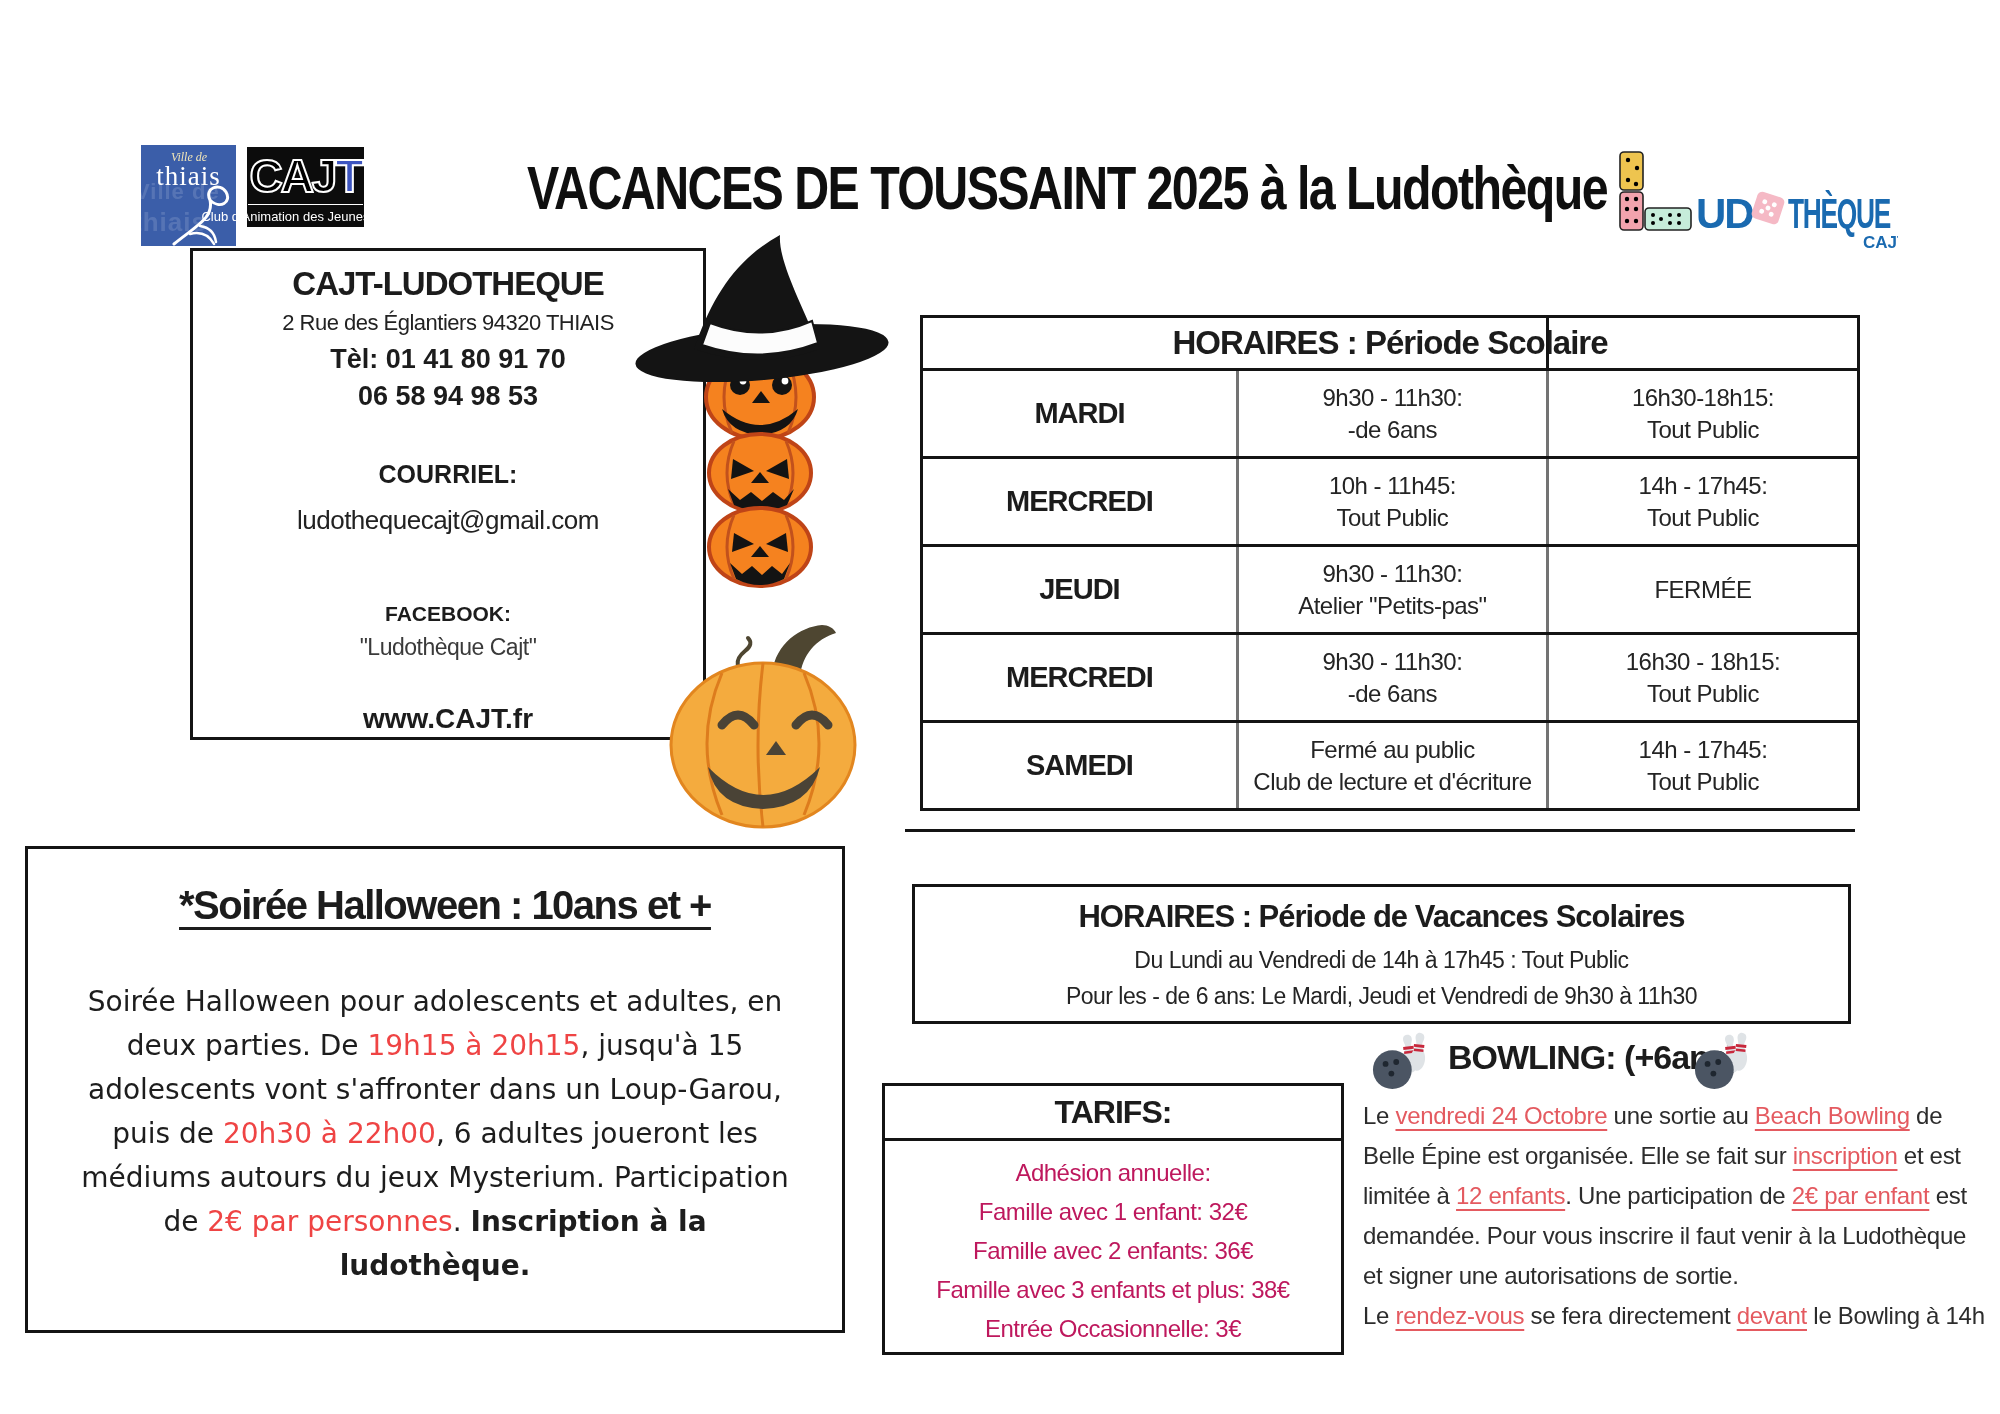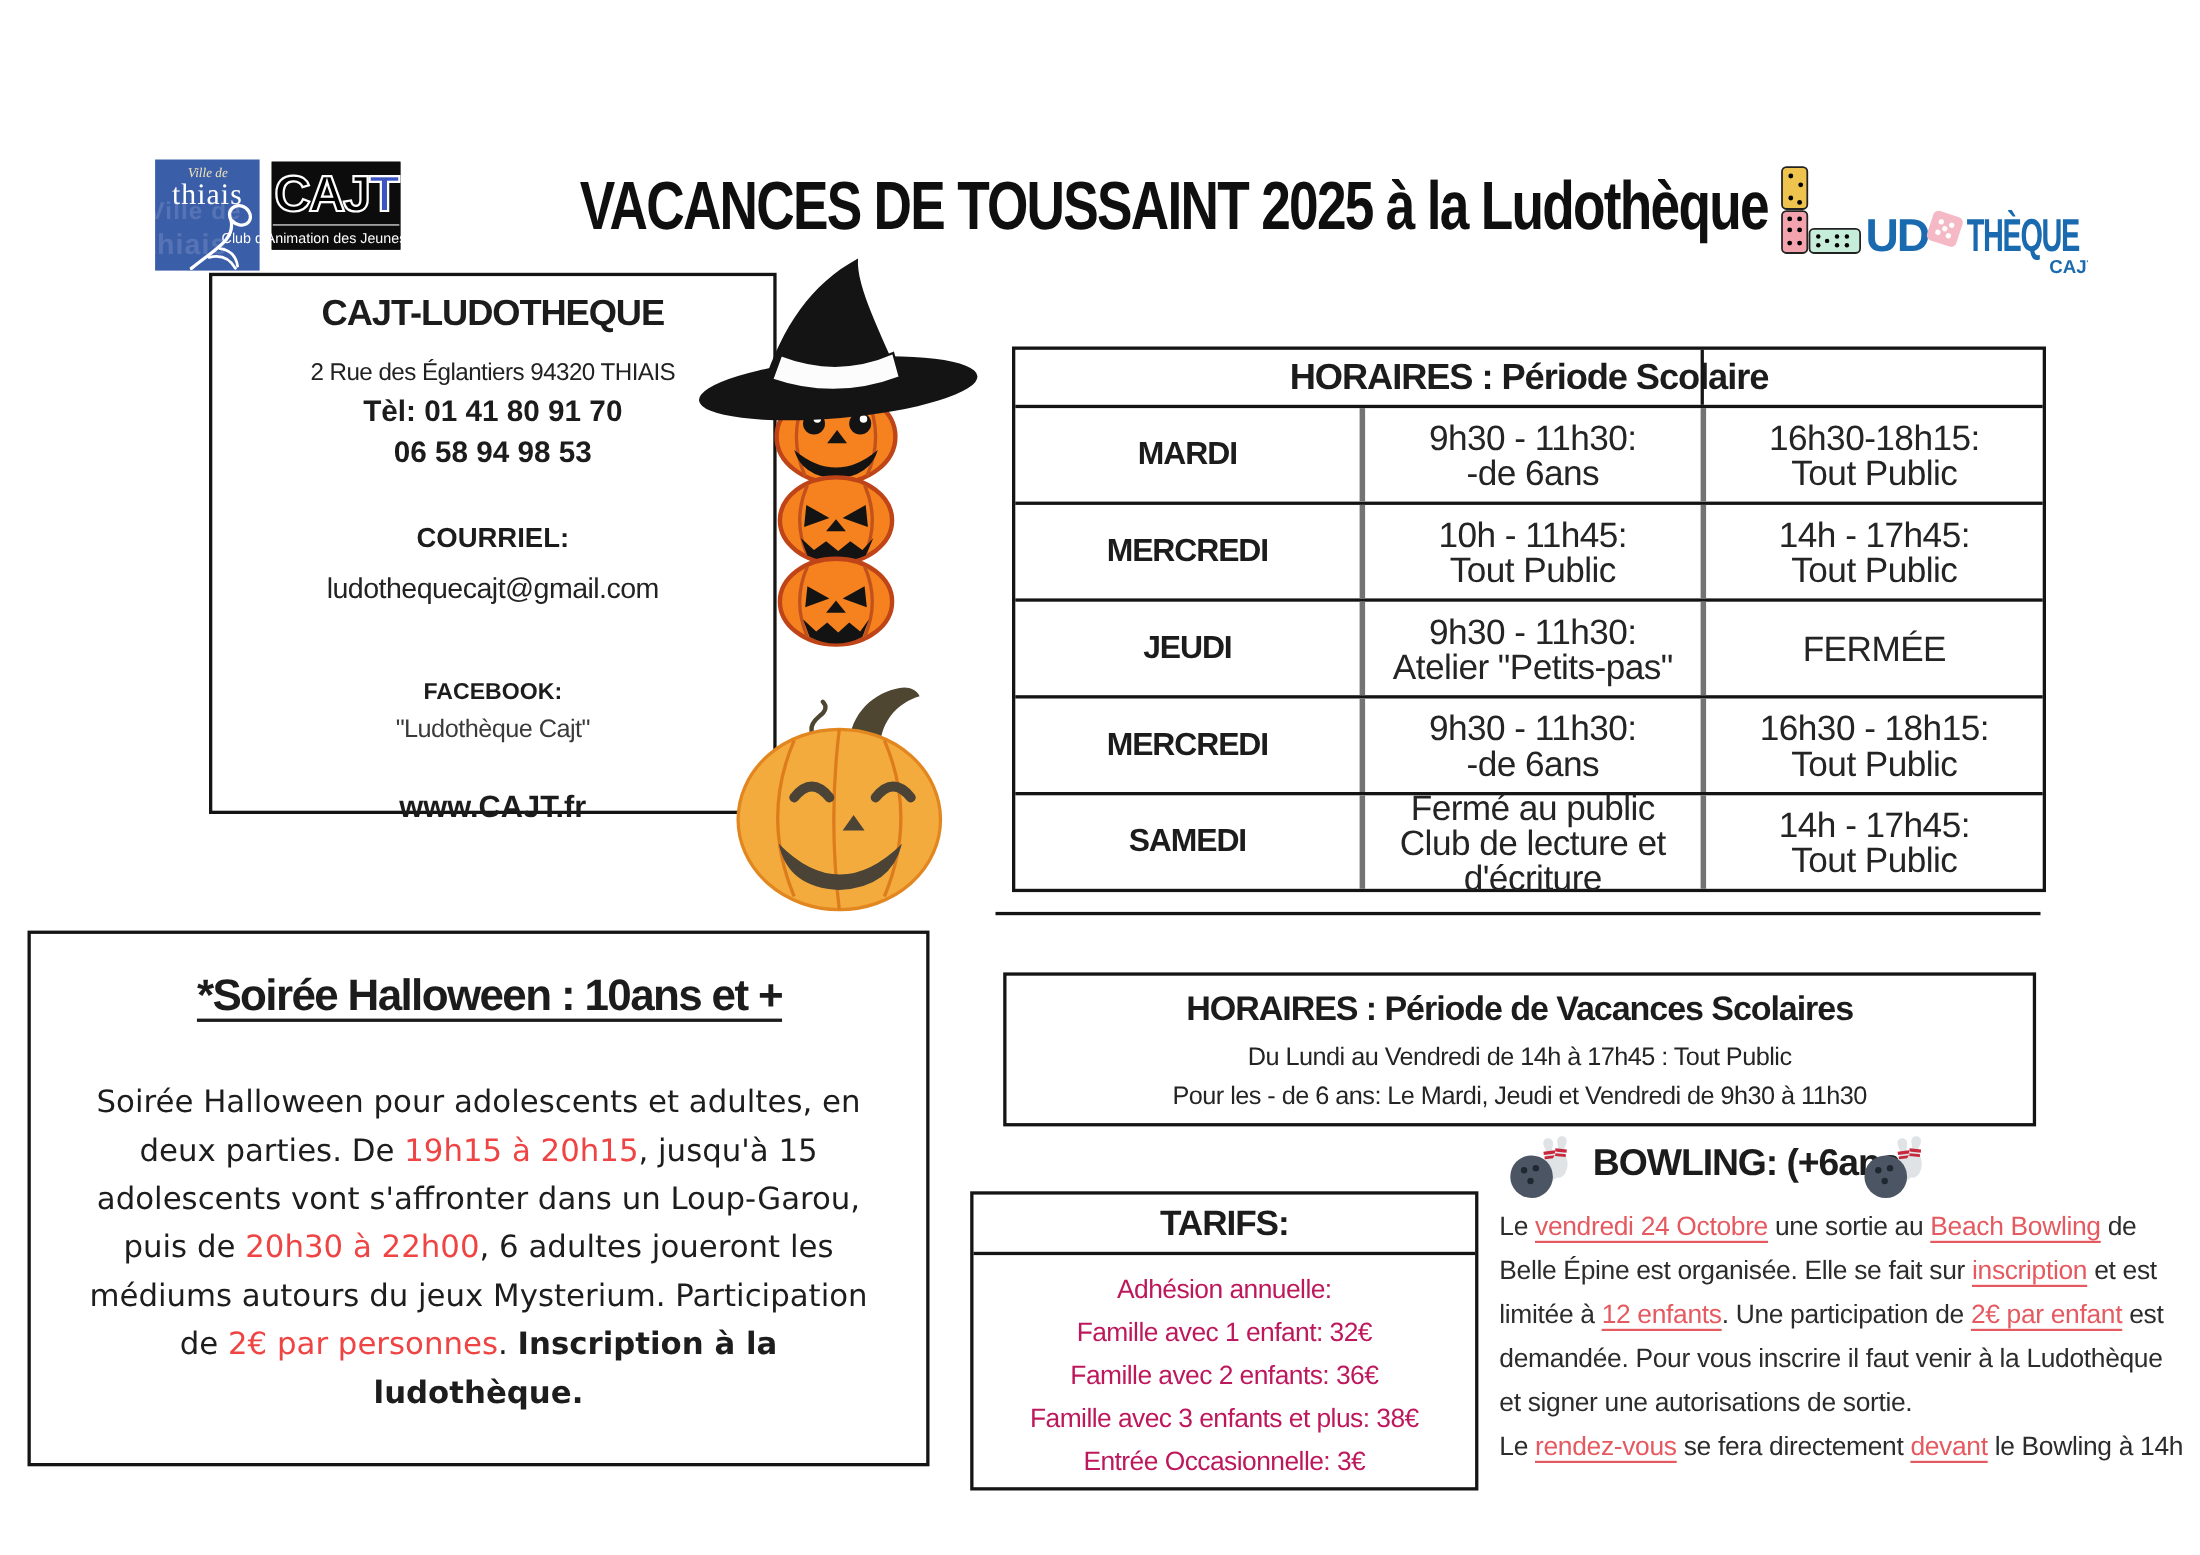--- a/index.html
+++ b/index.html
@@ -22,36 +22,36 @@
   .cajt-letters .t-blue{color:#3d55c0;}
   .cajt-sub{height:22px;display:flex;align-items:center;justify-content:center;color:#fff;font-size:13px;white-space:nowrap;border-top:1px solid #fff;padding-left:16px;}
 
   .page-title{left:395px;top:152px;width:1200px;text-align:center;font-weight:800;font-size:62px;letter-spacing:-2px;transform:scaleX(0.78);transform-origin:center;white-space:nowrap;color:#0f0f0f;}
 
   .ludo-logo{left:1608px;top:136px;width:290px;height:118px;}
 
   
   .contact-box{left:190px;top:248px;width:516px;height:492px;text-align:center;}
   .contact-name{margin-top:14px;font-weight:800;font-size:33px;letter-spacing:-1px;}
-  .contact-address{margin-top:22px;font-size:22px;letter-spacing:-0.5px;color:#222;}
+  .contact-address{margin-top:7px;font-size:22px;letter-spacing:-0.5px;color:#222;}
   .contact-tel{margin-top:8px;font-weight:800;font-size:27px;}
   .contact-tel2{margin-top:6px;font-weight:800;font-size:27px;}
   .courriel-label{margin-top:48px;font-weight:800;font-size:25px;}
   .contact-email{margin-top:16px;font-size:26px;letter-spacing:-0.5px;color:#222;}
   .facebook-label{margin-top:66px;font-weight:800;font-size:21px;}
   .facebook-name{margin-top:8px;font-size:23px;color:#3a3a3a;letter-spacing:-0.5px;}
   .contact-website{margin-top:42px;font-weight:800;font-size:28px;}
 
   
   .table1{left:920px;top:315px;width:940px;border:3px solid #141414;box-sizing:border-box;background:#fff;}
   .t1-header{position:relative;height:50px;display:flex;align-items:center;justify-content:center;font-weight:800;font-size:33px;letter-spacing:-1px;}
   .t1-vline{position:absolute;left:66.7%;top:0;bottom:0;width:3px;background:#141414;}
   .t1-row{display:flex;border-top:3px solid #141414;height:85px;}
   .t1-day{width:33.5%;display:flex;align-items:center;justify-content:center;font-weight:800;font-size:29px;letter-spacing:-1px;box-sizing:border-box;}
-  .t1-cell{width:33.2%;display:flex;flex-direction:column;align-items:center;justify-content:center;font-size:32px;line-height:32px;letter-spacing:-0.5px;color:#242424;box-sizing:border-box;border-left:5px solid #737373;text-align:center;}
+  .t1-cell{width:33.2%;display:flex;flex-direction:column;align-items:center;justify-content:center;font-size:24px;line-height:32px;letter-spacing:-0.5px;color:#242424;box-sizing:border-box;border-left:3px solid #737373;text-align:center;}
   .t1-cell:last-child{width:33.3%;}
   .t1-cell span:empty{display:none;}
 
   .section-divider{left:905px;top:829px;width:950px;height:3px;background:#141414;}
 
   
   .vac-box{left:912px;top:884px;width:939px;height:140px;text-align:center;}
   .vac-title{margin-top:12px;font-weight:800;font-size:31px;letter-spacing:-1px;}
   .vac-line{margin-top:6px;font-size:23px;line-height:30px;letter-spacing:-0.5px;color:#242424;}
   .vac-line.first{margin-top:10px;}

